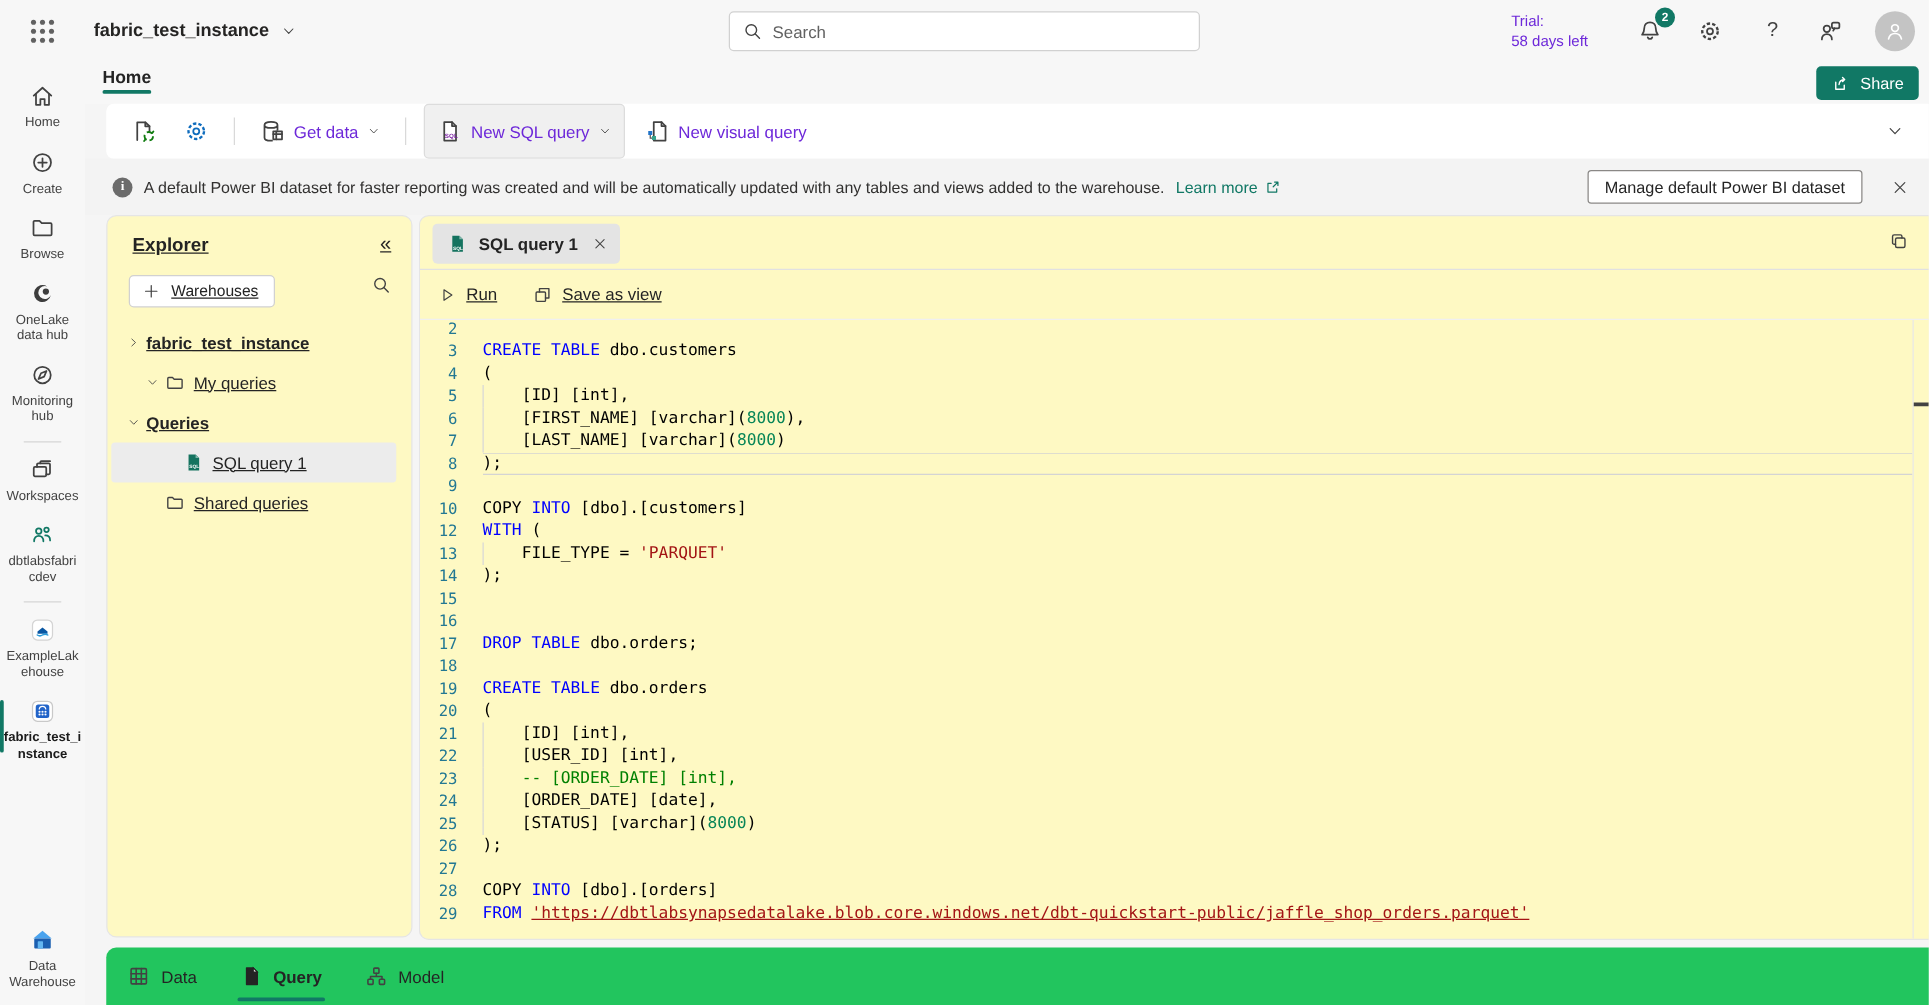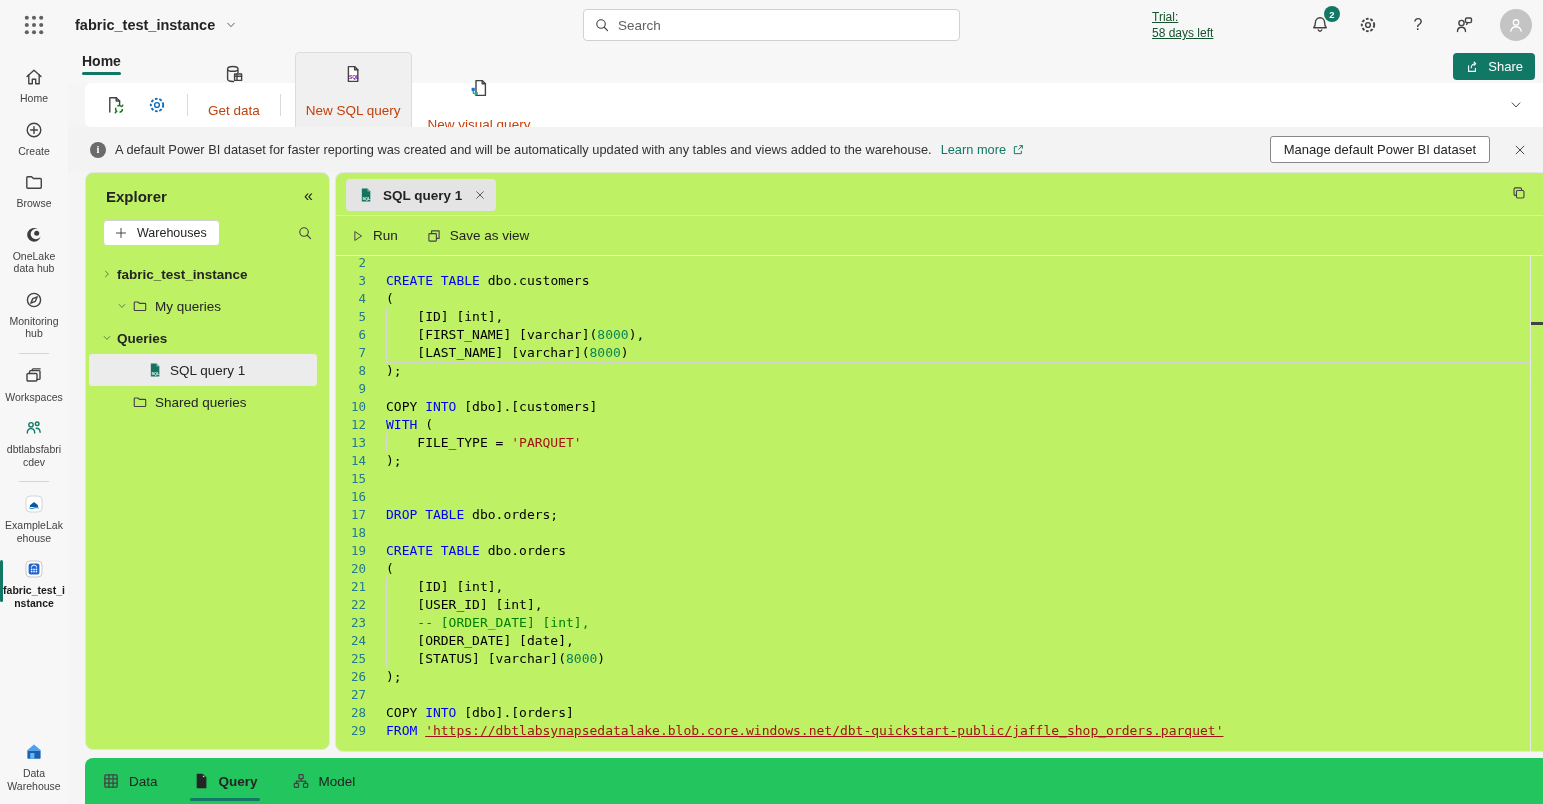--- a/index.html
+++ b/index.html
@@ -8,21 +8,21 @@
   .icn svg { width:100%; height:100%; display:block; }
   .i16 { width:16px; height:16px; } .i14 { width:14px; height:14px; } .i12 { width:12px; height:12px; } .i10 { width:10px; height:10px; } .i18 { width:18px; height:18px; }
 
   
   .topbar { position:absolute; left:0; top:0; width:1543px; height:50px; background:#f7f7f7; }
   .waffle { position:absolute; left:22px; top:13px; width:24px; height:24px; cursor:pointer; }
   .ws-name { position:absolute; left:75px; top:0; height:50px; display:flex; align-items:center; gap:10px; font-size:14.5px; font-weight:600; color:#252423; cursor:pointer; }
   .searchbox { position:absolute; left:583px; top:9px; width:377px; height:32px; background:#fff; border:1px solid #d1d1d1; border-radius:4px; display:flex; align-items:center; padding:0 10px; gap:8px; }
   .searchbox input { border:none; outline:none; font-size:13.5px; color:#404040; background:transparent; width:100%; font-family:"Liberation Sans", sans-serif; }
   .searchbox input::placeholder { color:#616161; }
-  .trial { position:absolute; left:1152px; top:9px; font-size:12px; color:#14532d; line-height:16px;text-decoration:underline; }
+  .trial { position:absolute; left:1209px; top:9px; font-size:12px; color:#6d28d9; line-height:16px; }
   .tb-ico { position:absolute; top:13px; width:24px; height:24px; cursor:pointer; }
   .bell-wrap { left:1308px; }
   .badge { position:absolute; right:-8px; top:-7px; min-width:16px; height:16px; background:#117865; color:#fff; font-size:9.5px; font-weight:700; border-radius:8px; display:flex; align-items:center; justify-content:center; padding:0 3px; }
   .q-ico { font-size:16px; color:#424242; display:flex; align-items:center; justify-content:center; }
   .avatar { position:absolute; left:1500px; top:9px; width:32px; height:32px; border-radius:50%; background:#c4c4c4; display:flex; align-items:center; justify-content:center; cursor:pointer; }
 
   
   .rail { position:absolute; left:0; top:50px; width:68px; height:754px; background:#f7f7f7; display:flex; flex-direction:column; align-items:center; padding-top:10px; }
   .rail-item { width:68px; padding:7px 0 8px; display:flex; flex-direction:column; align-items:center; gap:5px; position:relative; cursor:pointer; }
   .rail-label { font-size:10.5px; color:#424242; text-align:center; width:63px; word-wrap:break-word; line-height:12.5px; }
@@ -32,41 +32,41 @@
   .rail-item.bottom { margin-top:auto; margin-bottom:4px; }
 
   
   .content { position:absolute; left:68px; top:50px; width:1475px; height:754px; background:#f5f5f5; }
   .home-row { position:absolute; left:0; top:0; width:100%; height:33px; background:#f7f7f7; }
   .home-tab { position:absolute; left:14px; top:3px; font-size:14px; font-weight:700; color:#242424; padding-bottom:6px; cursor:pointer; }
   .home-tab::after { content:""; position:absolute; left:0; right:0; bottom:0; height:3px; background:#117865; border-radius:2px; }
   .share-btn { position:absolute; right:8px; top:3px; height:27px; background:#117865; color:#fff; border-radius:4px; display:flex; align-items:center; gap:7px; padding:0 12px; font-size:13px; cursor:pointer; }
 
   .toolbar { position:absolute; left:17px; top:33px; width:1458px; height:44px; background:#fff; border-radius:6px 0 0 6px; display:flex; align-items:center; padding:0 14px; gap:10px; }
-  .tool-btn { display:flex; align-items:center; gap:19px; font-size:13.5px; color:#c2410c; cursor:pointer; padding:5px 6px; border-radius:4px;flex-direction:column; }
+  .tool-btn { display:flex; align-items:center; gap:7px; font-size:13.5px; color:#6d28d9; cursor:pointer; padding:5px 6px; border-radius:4px; }
   .tool-btn.pill { background:#f0f0f0; border:1px solid #dcdcdc; padding:11px 10px; }
   .tool-div { width:1px; height:22px; background:#d9d9d9; margin:0 4px; }
   .ribbon-chev { margin-left:auto; margin-right:6px; cursor:pointer; }
 
   .banner { position:absolute; left:0; top:77px; width:100%; height:45px; background:#f3f3f3; display:flex; align-items:center; padding:0 16px 0 22px; gap:9px; }
   .info-ico { width:16px; height:16px; border-radius:50%; background:#6b6b6b; color:#fff; font-size:10.5px; font-weight:700; font-family:"Liberation Serif", serif; display:flex; align-items:center; justify-content:center; flex:none; }
   .banner-msg { font-size:12.8px; color:#323130; }
   .learn-more { font-size:12.8px; color:#117865; text-decoration:none; display:flex; align-items:center; gap:5px; cursor:pointer; }
   .manage-btn { margin-left:auto; background:#fff; border:1px solid #8a8886; border-radius:3px; padding:5px 13px; font-size:13px; color:#242424; cursor:pointer; white-space:nowrap; }
   .banner-close { margin-left:14px; cursor:pointer; }
 
   .main { position:absolute; left:0; top:122px; width:100%; height:632px; }
-  .card { position:absolute; background:#bef264; border:1px solid #e5e5e5; }
+  .card { position:absolute; background:#fef9c3; border:1px solid #e5e5e5;text-decoration:underline; }
 
   
   .explorer { left:17px; top:0; width:245px; height:578px; border-radius:8px; }
   .exp-head { display:flex; align-items:center; padding:14px 16px 0 20px; }
   .exp-title { font-size:15px; font-weight:700; color:#242424; }
   .collapse { margin-left:auto; font-size:16px; color:#242424; cursor:pointer; }
-  .wh-row { display:flex; align-items:center; margin:15px 16px 8px 17px; }
+  .wh-row { display:flex; margin:15px 16px 8px 17px; }
   .wh-btn { border:1px solid #d1d1d1; border-radius:4px; padding:5px 12px 5px 10px; display:flex; align-items:center; gap:9px; font-size:12.5px; color:#242424; cursor:pointer; background:#fff; }
   .exp-search { margin-left:auto; cursor:pointer; }
   .tree { margin-top:12px; }
   .tree-row { height:32px; display:flex; align-items:center; font-size:13.5px; color:#242424; cursor:pointer; margin:0 12px 0 3px; border-radius:3px; }
   .tree-row.selected { background:#ececec; }
   .tree-row.bold { font-weight:600; }
   .tr-chev { width:16px; display:flex; justify-content:center; flex:none; }
   .tr-icon { width:20px; display:flex; justify-content:center; flex:none; margin-right:3px; }
   .tr-label { margin-left:2px; white-space:nowrap; }
 

